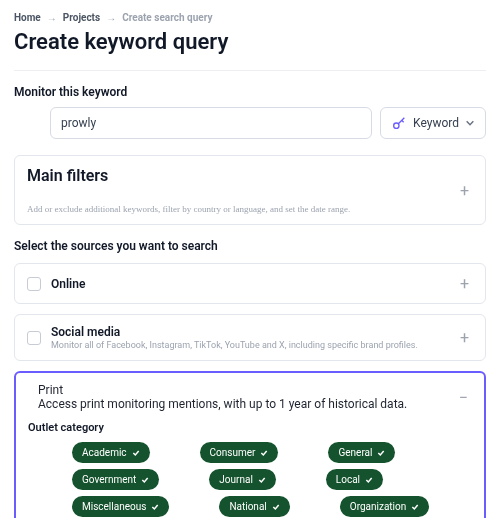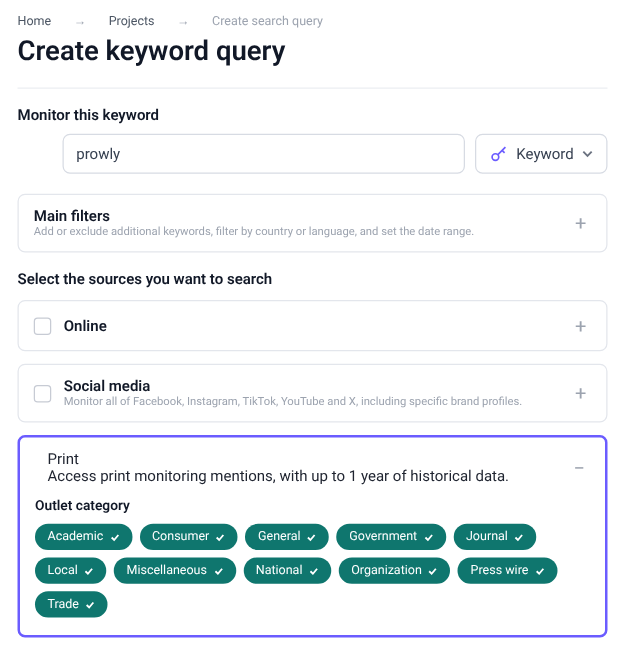--- a/index.html
+++ b/index.html
@@ -1,17 +1,17 @@
 <!DOCTYPE html>
 <html><head>
 <meta charset="utf-8">
 <style>
   * { box-sizing: border-box; margin: 0; padding: 0; font-family: -apple-system, BlinkMacSystemFont, "Segoe UI", Roboto, Helvetica, Arial, sans-serif; }
   body { width: 500px; height: 518px; background: #fff; padding: 12px 14px; color: #1f2430; font-size: 12px; }
-  .breadcrumb { display: flex; align-items: center; gap: 18px; font-size: 10px; color: #4b5563; margin-bottom: 6px; }
+  .breadcrumb { display: flex; align-items: center; gap: 6px; font-size: 10px; color: #4b5563; margin-bottom: 6px; font-weight: bold; }
   .breadcrumb .sep { color: #9ca3af; }
   .breadcrumb .muted { color: #9ca3af; }
   h1.page-title { font-size: 22px; font-weight: 600; color: #111827; margin-bottom: 16px; }
   hr.div { border: none; border-top: 1px solid #eceef2; margin: 0 0 14px 0; }
   .section-label { font-size: 12px; font-weight: 600; color: #111827; margin-bottom: 8px; }
   .input-row { display: flex; gap: 8px; margin-bottom: 16px; margin-left: 36px; }
   .input-row input {
     flex: 1; border: 1px solid #d7dbe3; border-radius: 6px; padding: 8px 10px;
     font-size: 12px; color: #374151; outline: none;
   }
@@ -22,22 +22,22 @@
   }
   .type-select .keyicon {
     width: 16px; height: 16px; display:flex; align-items:center; justify-content:center;
     color: #6b5cff;
   }
   .filterbox {
     border: 1px solid #e3e6ec; border-radius: 6px; padding: 10px 12px;
     display: flex; align-items: center; margin-bottom: 14px;
   }
   .filterbox .texts { flex: 1; }
-  .filterbox .t1 { font-size: 12px; font-weight: 600; color: #111827; }
-  .filterbox .t2 { font-size: 9px; color: #9ca3af; margin-top: 1px; }
+  .filterbox .t1 { font-size: 16px; font-weight: 600; color: #111827; }
+  .filterbox .t2 { font-size: 9px; color: #9ca3af; margin-top: 19px; font-family: Liberation Serif, serif; }
   .filterbox .plus { color: #9ca3af; font-size: 16px; padding: 0 4px; }
   .source-label { font-size: 12px; font-weight: 600; color: #111827; margin: 14px 0 10px; }
   .source-box {
     border: 1px solid #e3e6ec; border-radius: 6px; padding: 10px 12px;
     display: flex; align-items: center; gap: 10px; margin-bottom: 10px;
   }
   .source-box .cb {
     width: 14px; height: 14px; border: 1.5px solid #c7cbd4; border-radius: 3px; flex-shrink:0; cursor:pointer;
   }
   .source-box .texts { flex: 1; }
@@ -46,23 +46,24 @@
   .source-box .toggle { color: #9ca3af; font-size: 16px; padding: 0 4px; }
   .print-wrap {
     border: 2.5px solid #6b5cff; border-radius: 6px; padding: 10px 12px 14px;
   }
   .print-head { display: flex; align-items: center; gap: 10px; }
   .print-head .texts { flex: 1; }
   .print-head .minus { color: #9ca3af; font-size: 16px; padding: 0 4px; }
   .outlet-label { font-size: 11px; font-weight: 600; color: #111827; margin: 10px 0 8px; }
   .chips { display: flex; flex-wrap: wrap; gap: 6px; }
   .chip {
-    background: #0f766e; color: #fff; border-radius: 999px;
+    background: #14532d; color: #fff; border-radius: 999px;
     padding: 5px 10px; font-size: 10px; display: inline-flex; align-items: center; gap: 5px;
     cursor: pointer;
+    margin-left: 44px;
   }
   .chip svg { width: 8px; height: 8px; stroke: #fff; stroke-width: 2.2; fill: none; }
   .chev-down { width: 10px; height: 10px; stroke: #6b7280; stroke-width: 1.8; fill: none; }
 </style>
 </head>
 <body>
 
 <div class="breadcrumb">
   <span>Home</span>
   <span class="sep">→</span>

